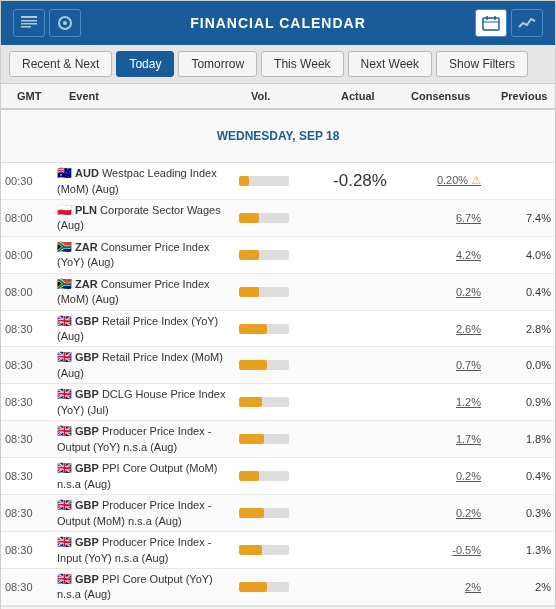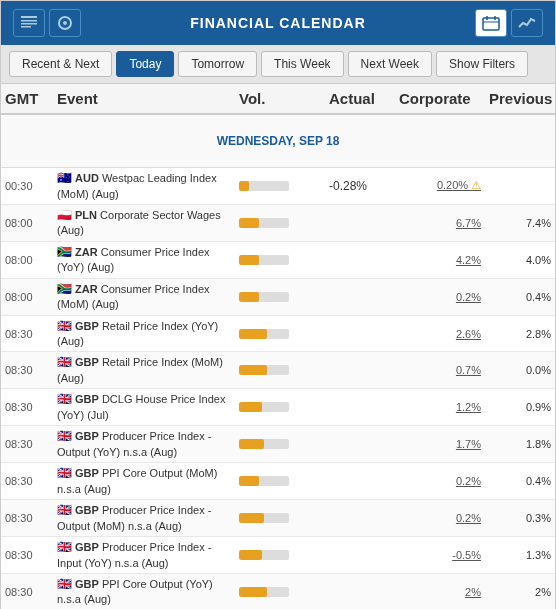--- a/index.html
+++ b/index.html
@@ -13,35 +13,35 @@
     .header-icon { width: 32px; height: 28px; background: #1a5c9a; border: 1px solid #4a8cc8; border-radius: 3px; display: flex; align-items: center; justify-content: center; cursor: pointer; color: #cde; font-size: 14px; }
     .header-icon.active { background: #fff; color: #1a5c9a; }
 
     
     .tabs { display: flex; background: #e5e5e5; border-bottom: 1px solid #ccc; padding: 6px 8px; gap: 4px; }
     .tab { padding: 5px 12px; border: 1px solid #bbb; border-radius: 3px; background: #f5f5f5; color: #333; cursor: pointer; font-size: 12px; white-space: nowrap; }
     .tab.active { background: #1a5c9a; color: #fff; border-color: #1a5c9a; }
 
     
     .table-header { display: grid; grid-template-columns: 52px 1fr 90px 70px 90px 70px; background: #f5f5f5; border-bottom: 2px solid #ccc; padding: 4px 0; }
-    .th { font-weight: bold; color: #333; font-size: 15px; padding: 2px 4px; }
+    .th { font-weight: bold; color: #333; font-size: 11px; padding: 2px 16px; }
 
     
     .day-header { text-align: center; color: #1a5c9a; font-weight: bold; font-size: 12px; padding: 19px; border-bottom: 1px solid #ddd; background: #f9f9f9; }
 
     
     .data-row { display: grid; grid-template-columns: 52px 1fr 90px 70px 90px 70px; border-bottom: 1px solid #e8e8e8; align-items: center; min-height: 32px; }
     .data-row:nth-child(even) { background: #fafafa; }
     .cell { padding: 3px 4px; font-size: 11px; color: #333; }
     .cell-gmt { color: #555; font-size: 11px; }
     .cell-event { font-size: 11px; line-height: 1.3; }
     .cell-vol { display: flex; align-items: center; gap: 3px; }
     .vol-bar-container { width: 50px; height: 10px; background: #ddd; border-radius: 2px; overflow: hidden; }
     .vol-bar { height: 100%; background: #e8a020; border-radius: 2px; }
-    .cell-actual { text-align: left; font-size: 12px; }
+    .cell-actual { text-align: center; font-size: 17px; }
     .cell-consensus { text-align: right; font-size: 11px; text-decoration: underline; color: #555; }
     .cell-previous { text-align: right; font-size: 11px; }
 
     .footer-logo { background: #f5f5f5; text-align: right; padding: 4px 8px; color: #999; font-size: 10px; border-top: 1px solid #ddd; }
     .footer-logo span { color: #f5a020; font-weight: bold; }
   </style>
 </head>
 <body>
 
 <div class="app-container">
@@ -88,21 +88,21 @@
     <div class="tab">This Week</div>
     <div class="tab">Next Week</div>
     <div class="tab">Show Filters</div>
   </div>
 
   <div class="table-header">
     <div class="th">GMT</div>
     <div class="th">Event</div>
     <div class="th">Vol.</div>
     <div class="th">Actual</div>
-    <div class="th">Corporate</div>
+    <div class="th">Consensus</div>
     <div class="th">Previous</div>
   </div>
 
   <div class="day-header">WEDNESDAY, SEP 18</div>
 
   <div id="table-body">
       <div class="data-row">
         <div class="cell cell-gmt">00:30</div>
         <div class="cell cell-event"><span style="font-size:12px;">🇦🇺</span> <span style="font-weight:bold;">AUD</span> Westpac Leading Index (MoM) (Aug)</div>
         <div class="cell cell-vol">

